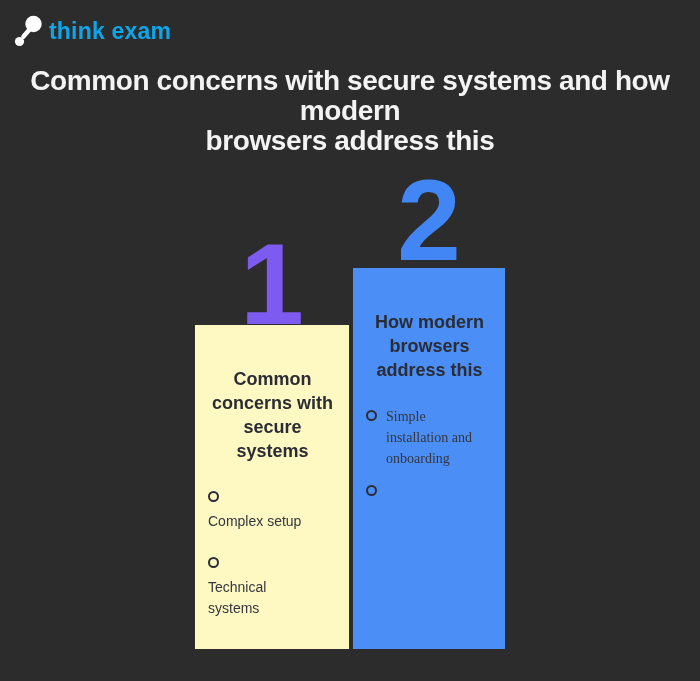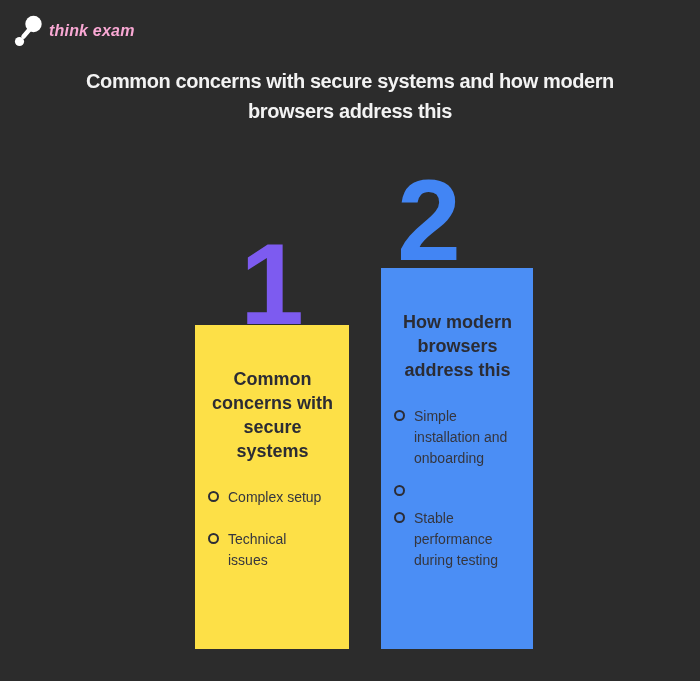--- a/index.html
+++ b/index.html
@@ -12,67 +12,66 @@
   }
   .stage{position:absolute;inset:0;width:700px;height:681px;}
 
   
   .logo{
     position:absolute;top:12px;left:10px;
     display:flex;align-items:center;gap:5px;
   }
   .logo svg{display:block;}
   .brand{
-    color:#f9a8d4;font-size:16px;font-weight:bold;
+    color:#0ea5e9;font-size:23px;font-weight:bold;
     letter-spacing:0.2px;
-    font-style:italic;
   }
 
   
   .title{
     position:absolute;top:66px;left:0;width:700px;margin:0;
     text-align:center;color:#F3F3F3;
-    font-size:20px;line-height:30px;font-weight:bold;
+    font-size:28px;line-height:30px;font-weight:bold;
     letter-spacing:-0.4px;
     white-space:pre-line;
   }
 
   
   .num{
     position:absolute;text-align:center;
     font-size:115px;font-weight:bold;line-height:95px;
     user-select:none;
   }
   .num1{left:195px;width:154px;top:237px;color:#7D5BF0;}
   .num2{left:353px;width:152px;top:173px;color:#4285F4;}
 
   
   .col{
     position:absolute;box-sizing:border-box;
     padding:42px 10px 0 11px;
   }
-  .col1{left:195px;top:325px;width:154px;height:324px;background:#fde047;}
-  .col2{left:353px;top:268px;width:152px;height:381px;background:#4B8EF5;margin-left:28px;}
+  .col1{left:195px;top:325px;width:154px;height:324px;background:#fef9c3;}
+  .col2{left:353px;top:268px;width:152px;height:381px;background:#4B8EF5;}
 
   .col h2{
     margin:0 0 24px 0;
     text-align:center;
     font-size:18px;line-height:24px;font-weight:bold;
     color:#2B2C34;
     white-space:pre-line;
   }
   .col ul{list-style:none;margin:0;padding:0 0 0 2px;}
   .col li{
     display:flex;align-items:flex-start;gap:9px;
     font-size:14px;line-height:21px;
     color:#35363F;
     white-space:pre-line;
   }
-  .col1 li{margin-bottom:21px;}
-  .col2 li{margin-bottom:12px;}
+  .col1 li{margin-bottom:21px;flex-direction:column;}
+  .col2 li{margin-bottom:12px;font-family:Liberation Serif, serif;}
   .col li:last-child{margin-bottom:0;}
   .ring{
     flex:0 0 auto;
     width:7px;height:7px;
     border:2.5px solid #2C2D36;
     border-radius:50%;
     margin-top:4px;
   }
 </style>
 </head>
@@ -104,41 +103,35 @@
 secure
 systems</h2>
     <ul>
       <li>
         <span class="ring"></span>
         <span>Complex setup</span>
       </li>
       <li>
         <span class="ring"></span>
         <span>Technical
-issues</span>
+systems</span>
       </li>
     </ul>
   </div>
 
   <div class="col col2">
     <h2>How modern
 browsers
 address this</h2>
     <ul>
       <li>
         <span class="ring"></span>
         <span>Simple
 installation and
 onboarding</span>
       </li>
       <li>
         <span class="ring"></span>
       </li>
-      <li>
-        <span class="ring"></span>
-        <span>Stable
-performance
-during testing</span>
-      </li>
     </ul>
   </div>
 
 </div>
 
 </body></html>

